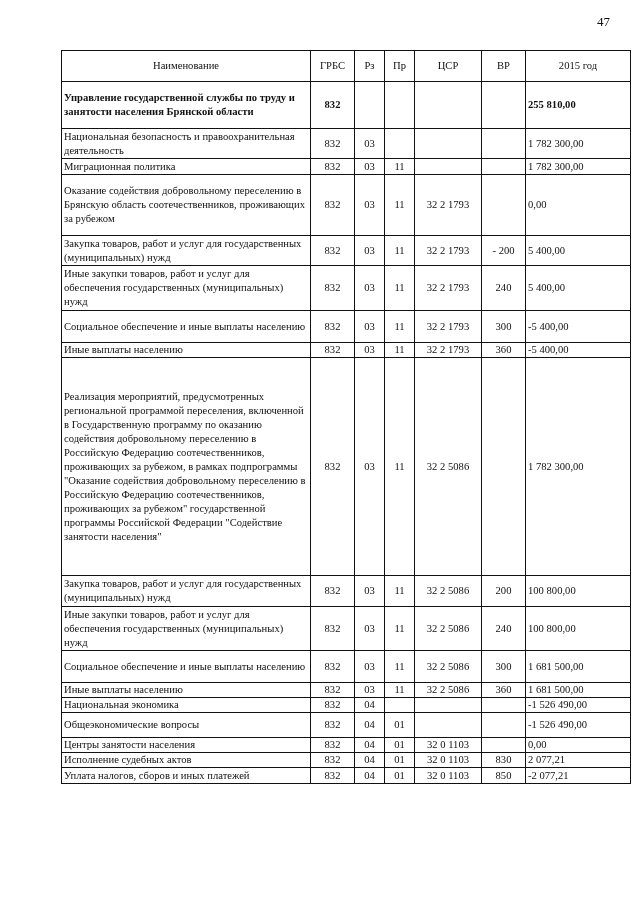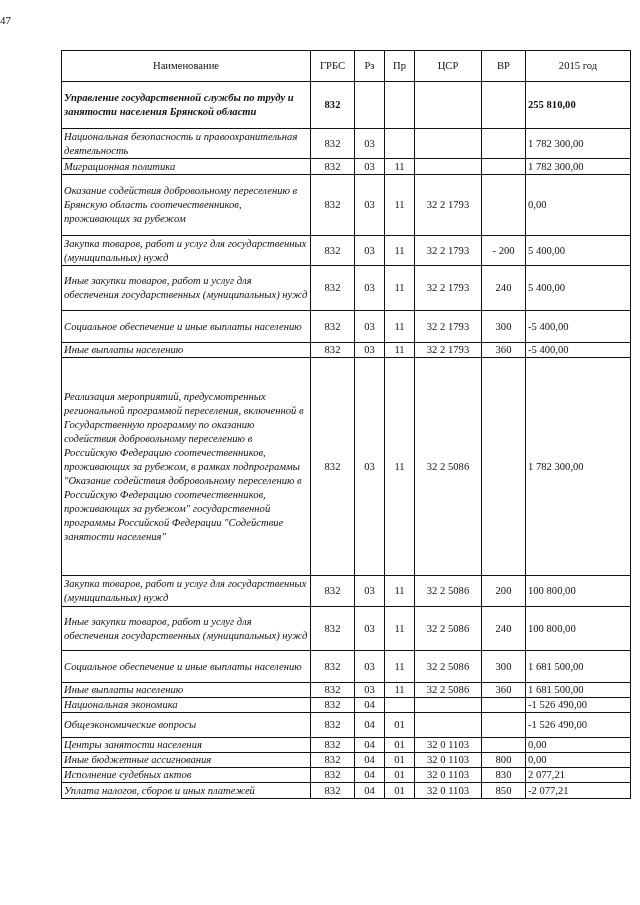--- a/index.html
+++ b/index.html
@@ -1,24 +1,24 @@
 <!DOCTYPE html>
 <html><head>
 <meta charset="utf-8">
 <style>
   html, body { margin: 0; padding: 0; background: #ffffff; }
   body { width: 640px; height: 905px; position: relative; overflow: hidden;
          font-family: "Liberation Serif", "DejaVu Serif", serif; color: #111; }
-  .page-number { position: absolute; top: 14px; left: 0; width: 610px; text-align: left;
-                 font-size: 11px; }
+  .page-number { position: absolute; top: 14px; left: 0; width: 610px; text-align: right;
+                 font-size: 13px; }
   table.budget { position: absolute; left: 38px; top: 50px; width: 569px;
                  border-collapse: collapse; table-layout: fixed; font-size: 10.6px; line-height: 14px; margin-left: 23px; }
   table.budget td, table.budget th { border: 1px solid #111; padding: 0 2px; vertical-align: middle; }
   table.budget th { font-weight: normal; text-align: center; height: 30px; }
-  td.name { text-align: left; padding-left: 2px; font-style: italic; }
+  td.name { text-align: left; padding-left: 2px; }
   td.c { text-align: center; }
   td.r { text-align: left; padding-right: 1px; }
   tr.bold td { font-weight: bold; }
 </style>
 </head>
 <body>
 
 <div class="page-number">47</div>
 
 <table class="budget">
@@ -180,29 +180,20 @@
       </tr>
       <tr style="height: 15px; padding-left: 40px;">
         <td class="name">Центры занятости населения</td>
         <td class="c">832</td>
         <td class="c">04</td>
         <td class="c">01</td>
         <td class="c">32 0 1103</td>
         <td class="c"></td>
         <td class="r">0,00</td>
       </tr>
-      <tr style="height: 15px;">
-        <td class="name">Иные бюджетные ассигнования</td>
-        <td class="c">832</td>
-        <td class="c">04</td>
-        <td class="c">01</td>
-        <td class="c">32 0 1103</td>
-        <td class="c">800</td>
-        <td class="r">0,00</td>
-      </tr>
       <tr style="height: 15px; padding-left: 36px;">
         <td class="name">Исполнение судебных актов</td>
         <td class="c">832</td>
         <td class="c">04</td>
         <td class="c">01</td>
         <td class="c">32 0 1103</td>
         <td class="c">830</td>
         <td class="r">2 077,21</td>
       </tr>
       <tr style="height: 16px;">

